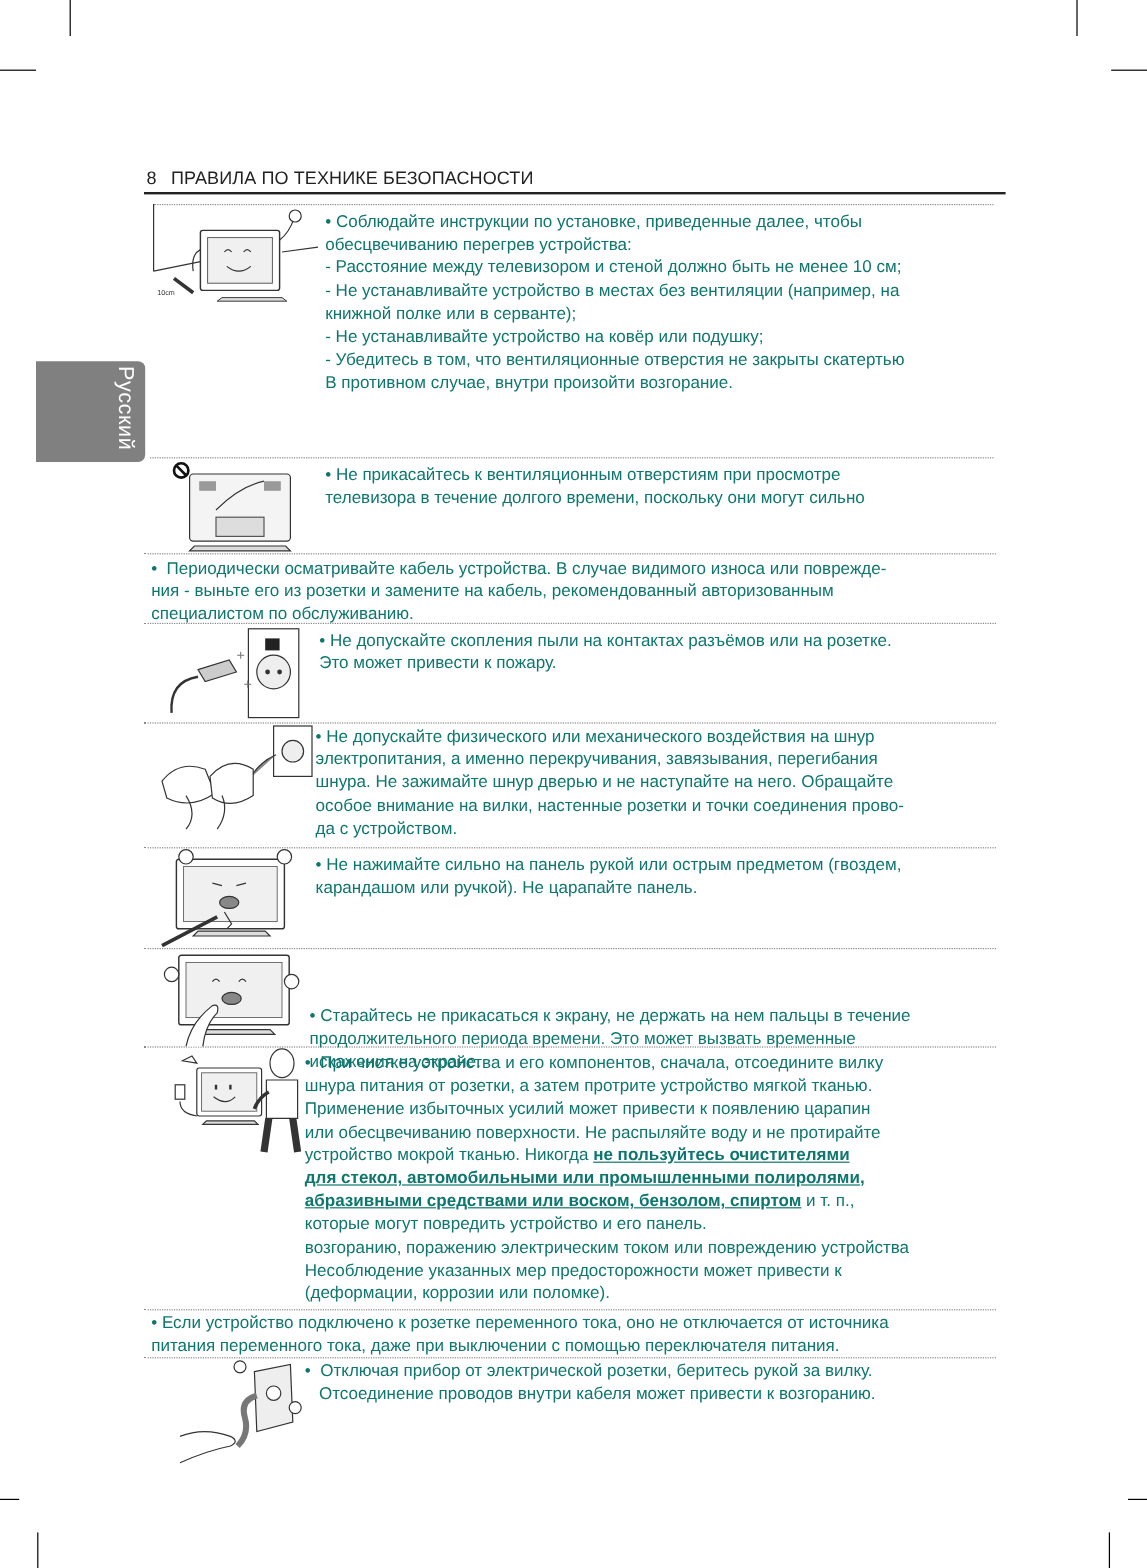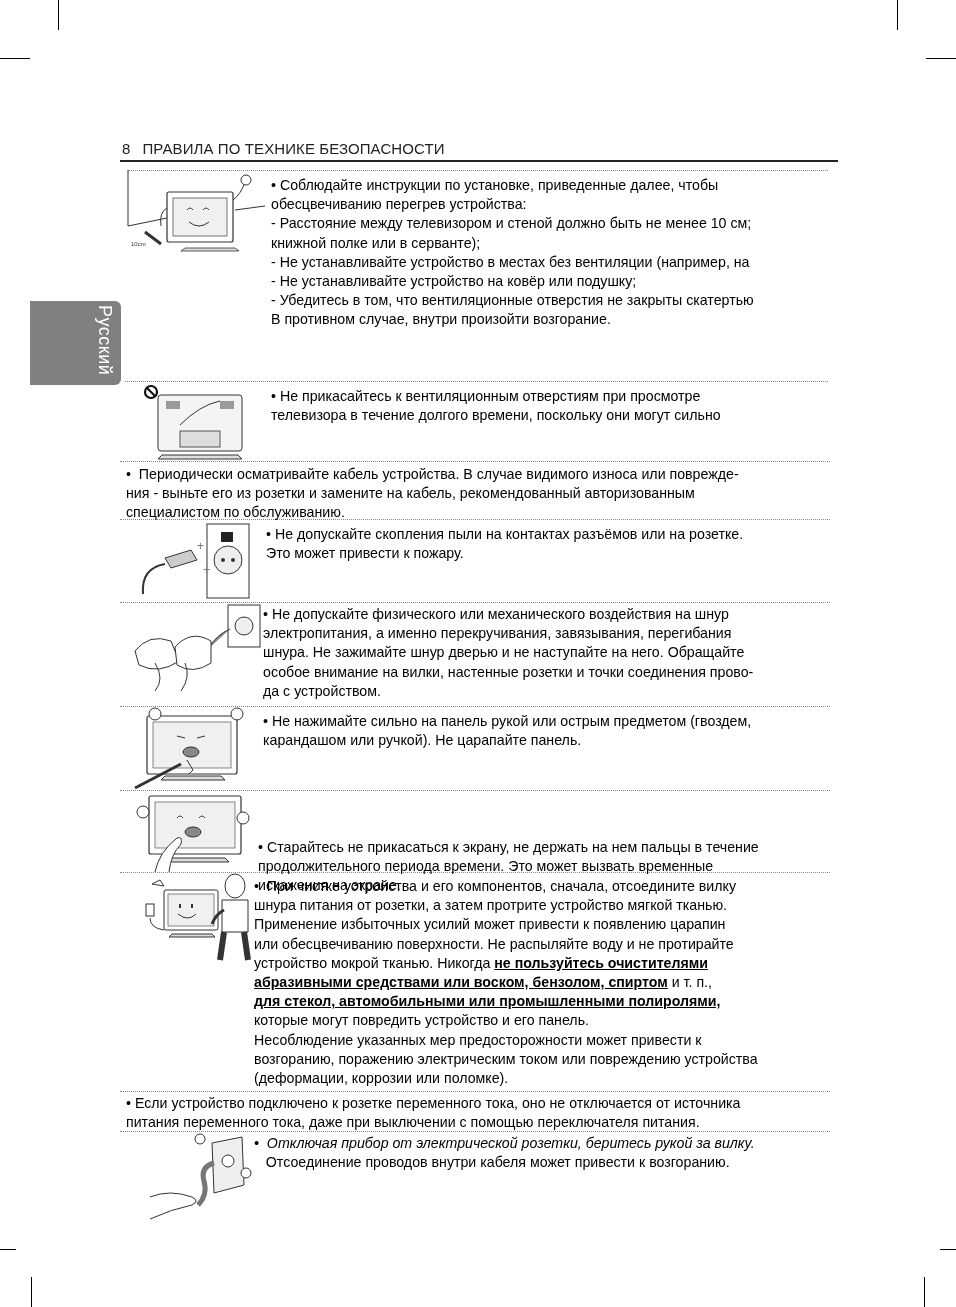--- a/index.html
+++ b/index.html
@@ -7,21 +7,21 @@
          font-family: "Liberation Sans", sans-serif; color: #1a1a1a; }
   .crop { position: absolute; background: #000; }
   .header { position: absolute; left: 122px; top: 140px; font-size: 15px; letter-spacing: 0.1px; color: #222; }
   .header .num { margin-right: 12px; }
   .header-rule { position: absolute; left: 120px; top: 160px; width: 718px; height: 1.5px; background: #222; }
   .dotted { position: absolute; height: 0; border-top: 1px dotted #888; }
   .lang-tab { position: absolute; left: 30px; top: 301px; width: 91px; height: 84px; background: #808080;
               border-radius: 0 6px 6px 0; }
   .lang-tab span { position: absolute; left: 64px; top: 4px; color: #fff; font-size: 18px;
                    writing-mode: vertical-rl; letter-spacing: 0.5px; }
-  .block { position: absolute; font-size: 14.2px; line-height: 19.2px; color: #000000; }
+  .block { position: absolute; font-size: 14.2px; line-height: 19.2px; color: #0f766e; }
   .block p { margin: 0; white-space: nowrap; }
   .block b { font-weight: bold; text-decoration: underline; }
   .illus { position: absolute; }
   svg { overflow: visible; }
 </style>
 </head>
 <body>
 
 <div class="crop" style="left:58px;top:0;width:1px;height:30px;"></div>
 <div class="crop" style="left:0;top:58px;width:30px;height:1px;"></div>
@@ -68,22 +68,22 @@
     <path d="M42 38 q-8 4 -6 18" fill="none" stroke="#333"></path>
     <line x1="20" y1="62" x2="36" y2="74" stroke="#333" stroke-width="3"></line>
     <text x="6" y="76" font-size="6" fill="#333" font-family="Liberation Sans, sans-serif">10cm</text>
   </svg>
 </div>
 
 <div class="block" style="left:271px;top:176px;">
   <p>• Соблюдайте инструкции по установке, приведенные далее, чтобы</p>
   <p>обесцвечиванию перегрев устройства:</p>
   <p>- Расстояние между телевизором и стеной должно быть не менее 10 см;</p>
+  <p>- Не устанавливайте устройство в местах без вентиляции (например, на</p>
   <p>книжной полке или в серванте);</p>
-  <p>- Не устанавливайте устройство в местах без вентиляции (например, на</p>
   <p>- Не устанавливайте устройство на ковёр или подушку;</p>
   <p>- Убедитесь в том, что вентиляционные отверстия не закрыты скатертью</p>
   <p>В противном случае, внутри произойти возгорание.</p>
 </div>
 
 <div class="illus" style="left:140px;top:383px;width:110px;height:80px;">
   <svg width="110" height="80" viewBox="0 0 110 80">
     <circle cx="11" cy="9" r="6" fill="none" stroke="#111" stroke-width="2.2"></circle>
     <line x1="7" y1="5" x2="15" y2="13" stroke="#111" stroke-width="2.2"></line>
     <rect x="18" y="12" width="84" height="56" rx="3" fill="#f4f4f4" stroke="#333"></rect>
@@ -199,40 +199,40 @@
     <path d="M12 10 l8 -4 l4 6 z" fill="#fff" stroke="#333"></path>
   </svg>
 </div>
 
 <div class="block" style="left:254px;top:877px;">
   <p style="white-space:pre;">•  При чистке устройства и его компонентов, сначала, отсоедините вилку</p>
   <p>шнура питания от розетки, а затем протрите устройство мягкой тканью.</p>
   <p>Применение избыточных усилий может привести к появлению царапин</p>
   <p>или обесцвечиванию поверхности. Не распыляйте воду и не протирайте</p>
   <p><span style="white-space:pre;">устройство мокрой тканью. Никогда </span><b>не пользуйтесь очистителями</b></p>
+  <p><b>для стекол, автомобильными или промышленными полиролями,</b></p>
   <p><b>абразивными средствами или воском, бензолом, спиртом</b><span style="white-space:pre;"> и т. п.,</span></p>
-  <p><b>для стекол, автомобильными или промышленными полиролями,</b></p>
   <p>которые могут повредить устройство и его панель.</p>
+  <p>возгоранию, поражению электрическим током или повреждению устройства</p>
   <p>Несоблюдение указанных мер предосторожности может привести к</p>
-  <p>возгоранию, поражению электрическим током или повреждению устройства</p>
   <p>(деформации, коррозии или поломке).</p>
 </div>
 
 <div class="block" style="left:126px;top:1094px;">
   <p>• Если устройство подключено к розетке переменного тока, оно не отключается от источника</p>
   <p>питания переменного тока, даже при выключении с помощью переключателя питания.</p>
 </div>
 
 <div class="illus" style="left:140px;top:1133px;width:115px;height:82px;">
   <svg width="115" height="82" viewBox="0 0 115 82">
     <path d="M72 10 l30 -6 l2 48 l-30 8 z" fill="#eee" stroke="#333"></path>
     <circle cx="88" cy="28" r="6" fill="#fff" stroke="#333"></circle>
     <circle cx="60" cy="6" r="5" fill="#fff" stroke="#333"></circle>
     <circle cx="106" cy="40" r="5" fill="#fff" stroke="#333"></circle>
     <path d="M74 30 q-14 4 -10 18 q4 14 -6 24" fill="none" stroke="#777" stroke-width="5"></path>
     <path d="M10 64 q20 -8 42 0 q8 4 0 8 q-20 4 -42 14" fill="#fff" stroke="#333"></path>
   </svg>
 </div>
 
 <div class="block" style="left:254px;top:1134px;">
-  <p style="white-space:pre;font-style:italic;">•  Отключая прибор от электрической розетки, беритесь рукой за вилку.</p>
+  <p style="white-space:pre;">•  Отключая прибор от электрической розетки, беритесь рукой за вилку.</p>
   <p style="white-space:pre;">   Отсоединение проводов внутри кабеля может привести к возгоранию.</p>
 </div>
 
 </body></html>

